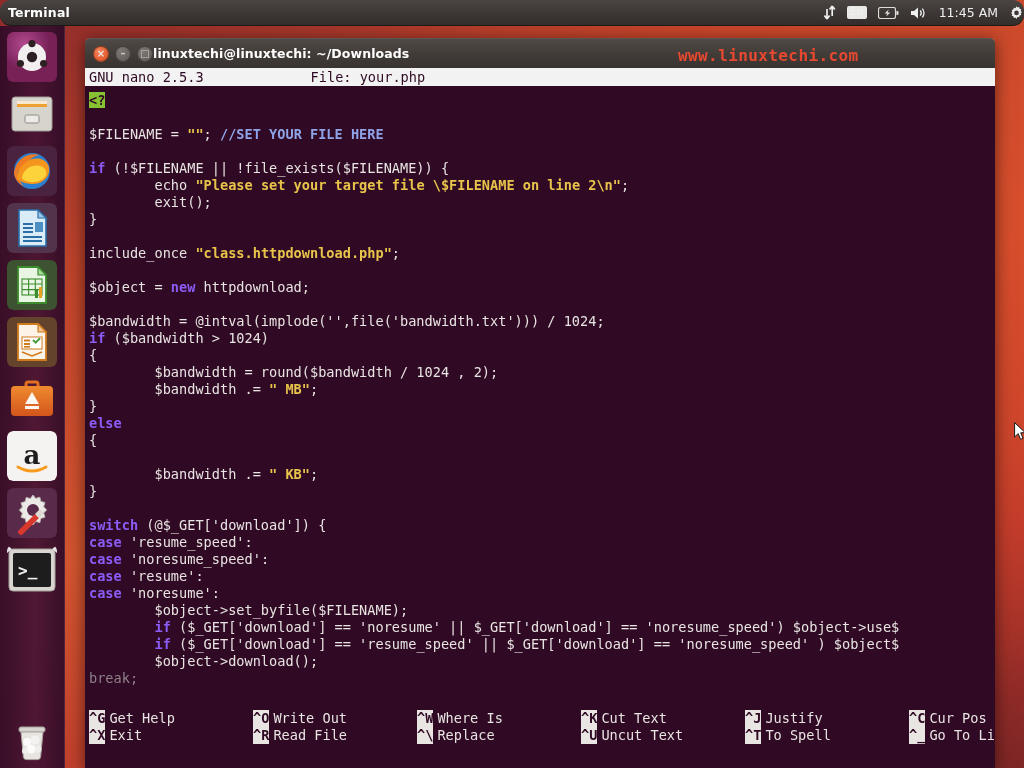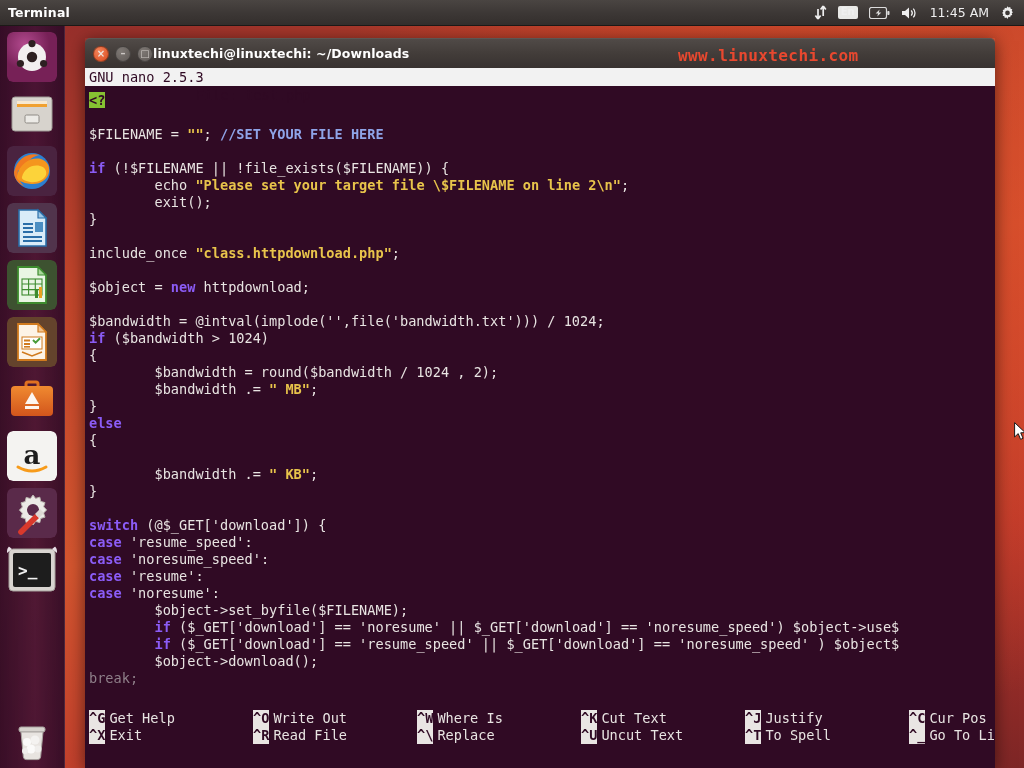--- a/index.html
+++ b/index.html
@@ -13,29 +13,28 @@
       linear-gradient(160deg, #8f2b2b 0%, #c2452b 28%, #d4552f 52%, #b8362b 78%, #7d2626 100%);
     position: relative;
   }
 
   
   #top-panel {
     position: absolute; top: 0; left: 0; width: 1024px; height: 26px;
     background: linear-gradient(to bottom, #4a4542 0%, #3d3836 50%, #332e2c 100%);
     border-bottom: 1px solid #1c1917;
     display: flex; align-items: center; color: #f2f2f2;
-    font-size: 12.5px; z-index: 50;
+    font-size: 12.5px; z-index: 50; border-radius: 11px;
   }
   #top-panel .app-title {
     margin-left: 8px; font-weight: bold; letter-spacing: .2px;
     font-size: 12.5px; color: #ffffff;
   }
   #indicators {
     margin-left: auto; display: flex; align-items: center; gap: 11px;
-    padding-right: 9px;
   }
   #indicators .ind { display: flex; align-items: center; color: #efefef; }
   .kbd-ind {
     background: #e9e9e7; color: #2e2a28; font-size: 10px; font-weight: bold;
     padding: 1px 3px 1px 3px; border-radius: 2px; line-height: 1.05;
   }
   .clock { font-size: 12.5px; color: #ffffff; }
 
   
   #launcher {
@@ -97,21 +96,20 @@
     position: relative; overflow: hidden;
   }
 
   
   #nano-titlebar {
     background: #f2f2f2; color: #300a24;
     height: 18px; line-height: 18px;
     display: flex; white-space: pre;
     font-size: 13.6px;
     padding-left: 4px;
-    flex-direction: column;
   }
   #nano-titlebar .nb-version { }
   #nano-titlebar .nb-file { margin-left: 107px; }
 
   #code-area { padding: 6px 0 0 4px; white-space: pre; }
   .cl { height: 17px; white-space: pre; }
 
   
   .kw     { color: #8b5cf6; font-weight: bold; }  
   .str    { color: #e8c44b; font-weight: bold; }  
@@ -324,21 +322,21 @@
     <span class="wbtn min">–</span>
     <span class="wbtn max">□</span>
     <span id="window-title">linuxtechi@linuxtechi: ~/Downloads</span>
     <span id="watermark">www.linuxtechi.com</span>
   </div>
 
   <div id="term-body">
 
     <div id="nano-titlebar">
       <span class="nb-version">GNU nano 2.5.3</span>
-      <span class="nb-file">File: test.php</span>
+      <span class="nb-file">File: your.php</span>
     </div>
 
     <div id="code-area"><div class="cl"><span class="phptag">&lt;?</span></div><div class="cl">&nbsp;</div><div class="cl"><span class="plain">$FILENAME = </span><span class="str">""</span><span class="plain">; </span><span class="cmt">//SET YOUR FILE HERE</span></div><div class="cl">&nbsp;</div><div class="cl"><span class="kw">if</span><span class="plain"> (!$FILENAME || !file_exists($FILENAME)) {</span></div><div class="cl"><span class="plain">        echo </span><span class="str">"Please set your target file \$FILENAME on line 2\n"</span><span class="plain">;</span></div><div class="cl"><span class="plain">        exit();</span></div><div class="cl"><span class="plain">}</span></div><div class="cl">&nbsp;</div><div class="cl"><span class="plain">include_once </span><span class="str">"class.httpdownload.php"</span><span class="plain">;</span></div><div class="cl">&nbsp;</div><div class="cl"><span class="plain">$object = </span><span class="kw">new</span><span class="plain"> httpdownload;</span></div><div class="cl">&nbsp;</div><div class="cl"><span class="plain">$bandwidth = @intval(implode('',file('bandwidth.txt'))) / 1024;</span></div><div class="cl"><span class="kw">if</span><span class="plain"> ($bandwidth &gt; 1024)</span></div><div class="cl"><span class="plain">{</span></div><div class="cl"><span class="plain">        $bandwidth = round($bandwidth / 1024 , 2);</span></div><div class="cl"><span class="plain">        $bandwidth .= </span><span class="str">" MB"</span><span class="plain">;</span></div><div class="cl"><span class="plain">}</span></div><div class="cl"><span class="kw">else</span></div><div class="cl"><span class="plain">{</span></div><div class="cl">&nbsp;</div><div class="cl"><span class="plain">        $bandwidth .= </span><span class="str">" KB"</span><span class="plain">;</span></div><div class="cl"><span class="plain">}</span></div><div class="cl">&nbsp;</div><div class="cl"><span class="kw">switch</span><span class="plain"> (@$_GET['download']) {</span></div><div class="cl"><span class="kw">case</span><span class="plain"> 'resume_speed':</span></div><div class="cl"><span class="kw">case</span><span class="plain"> 'noresume_speed':</span></div><div class="cl"><span class="kw">case</span><span class="plain"> 'resume':</span></div><div class="cl"><span class="kw">case</span><span class="plain"> 'noresume':</span></div><div class="cl"><span class="plain">        $object-&gt;set_byfile($FILENAME);</span></div><div class="cl"><span class="plain">        </span><span class="kw">if</span><span class="plain"> ($_GET['download'] == 'noresume' || $_GET['download'] == 'noresume_speed') $object-&gt;use$</span></div><div class="cl"><span class="plain">        </span><span class="kw">if</span><span class="plain"> ($_GET['download'] == 'resume_speed' || $_GET['download'] == 'noresume_speed' ) $object$</span></div><div class="cl"><span class="plain">        $object-&gt;download();</span></div><div class="cl"><span class="dim">break;</span></div></div>
 
     <div id="nano-help">
         <div class="help-row" style="position: relative;"><span class="help-cell" style="position: absolute; left: 0px;"><span class="keycap">^G</span><span class="helplabel">Get Help</span></span><span class="help-cell" style="position: absolute; left: 164px;"><span class="keycap">^O</span><span class="helplabel">Write Out</span></span><span class="help-cell" style="position: absolute; left: 328px;"><span class="keycap">^W</span><span class="helplabel">Where Is</span></span><span class="help-cell" style="position: absolute; left: 492px;"><span class="keycap">^K</span><span class="helplabel">Cut Text</span></span><span class="help-cell" style="position: absolute; left: 656px;"><span class="keycap">^J</span><span class="helplabel">Justify</span></span><span class="help-cell" style="position: absolute; left: 820px;"><span class="keycap">^C</span><span class="helplabel">Cur Pos</span></span></div>
         <div class="help-row" style="position: relative;"><span class="help-cell" style="position: absolute; left: 0px;"><span class="keycap">^X</span><span class="helplabel">Exit</span></span><span class="help-cell" style="position: absolute; left: 164px;"><span class="keycap">^R</span><span class="helplabel">Read File</span></span><span class="help-cell" style="position: absolute; left: 328px;"><span class="keycap">^\</span><span class="helplabel">Replace</span></span><span class="help-cell" style="position: absolute; left: 492px;"><span class="keycap">^U</span><span class="helplabel">Uncut Text</span></span><span class="help-cell" style="position: absolute; left: 656px;"><span class="keycap">^T</span><span class="helplabel">To Spell</span></span><span class="help-cell" style="position: absolute; left: 820px;"><span class="keycap">^_</span><span class="helplabel">Go To Line</span></span></div>
       </div>
   </div>
 </div>

